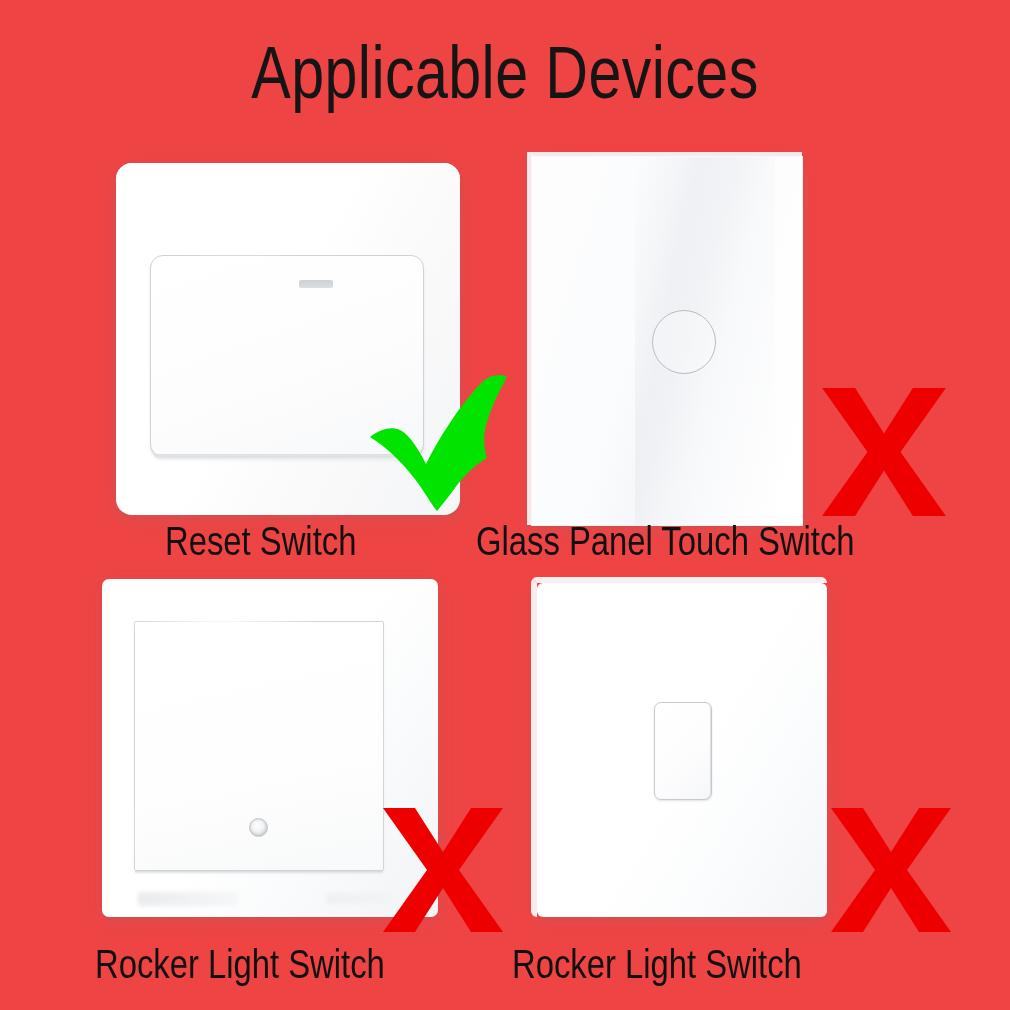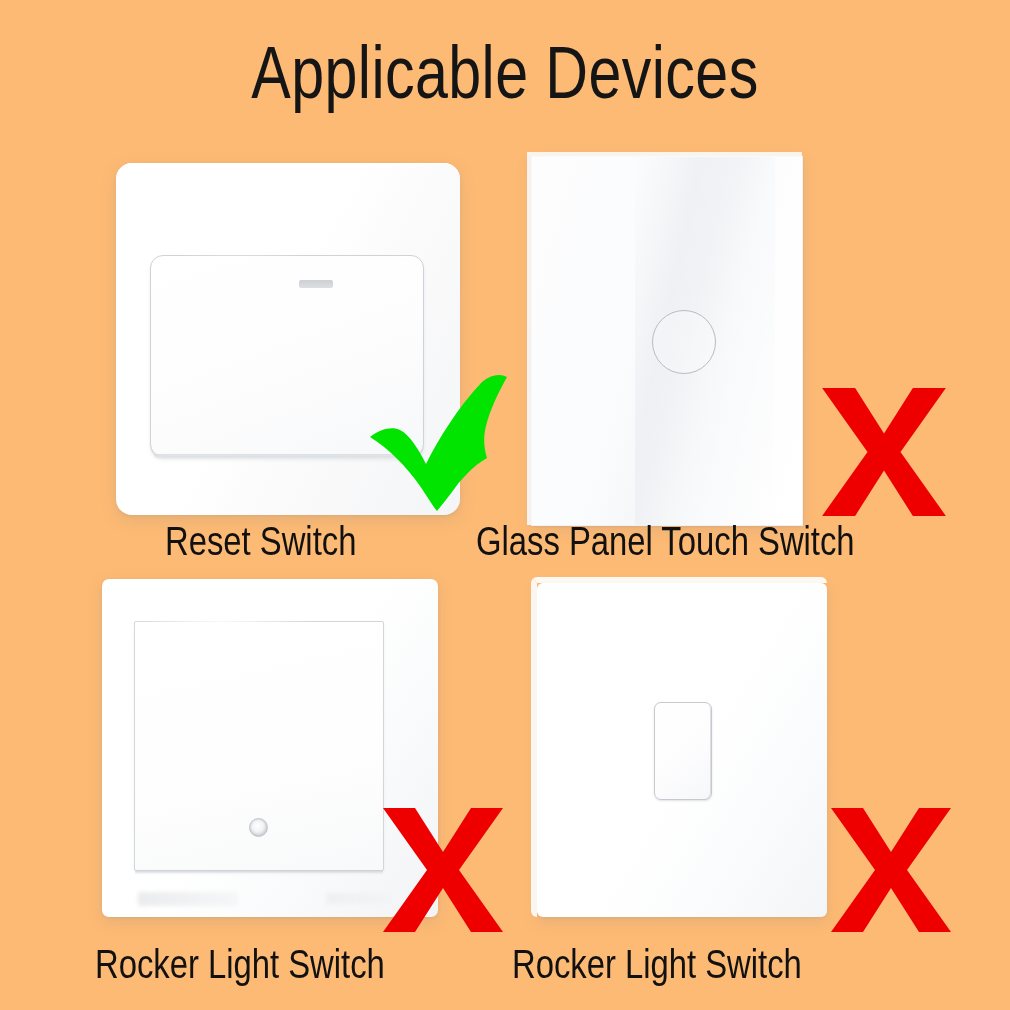--- a/index.html
+++ b/index.html
@@ -13,21 +13,21 @@
     height: 1010px;
     overflow: hidden;
     font-family: "Liberation Sans", sans-serif;
     color: #1a1a1a;
     position: relative;
   }
 
   .page {
     position: absolute;
     inset: 0;
-    background: #fdba74;
+    background: #ef4444;
   }
 
   
   .page-title {
     position: absolute;
     left: 0;
     top: 36px;
     width: 1010px;
     text-align: center;
     font-family: "Liberation Sans", sans-serif;

